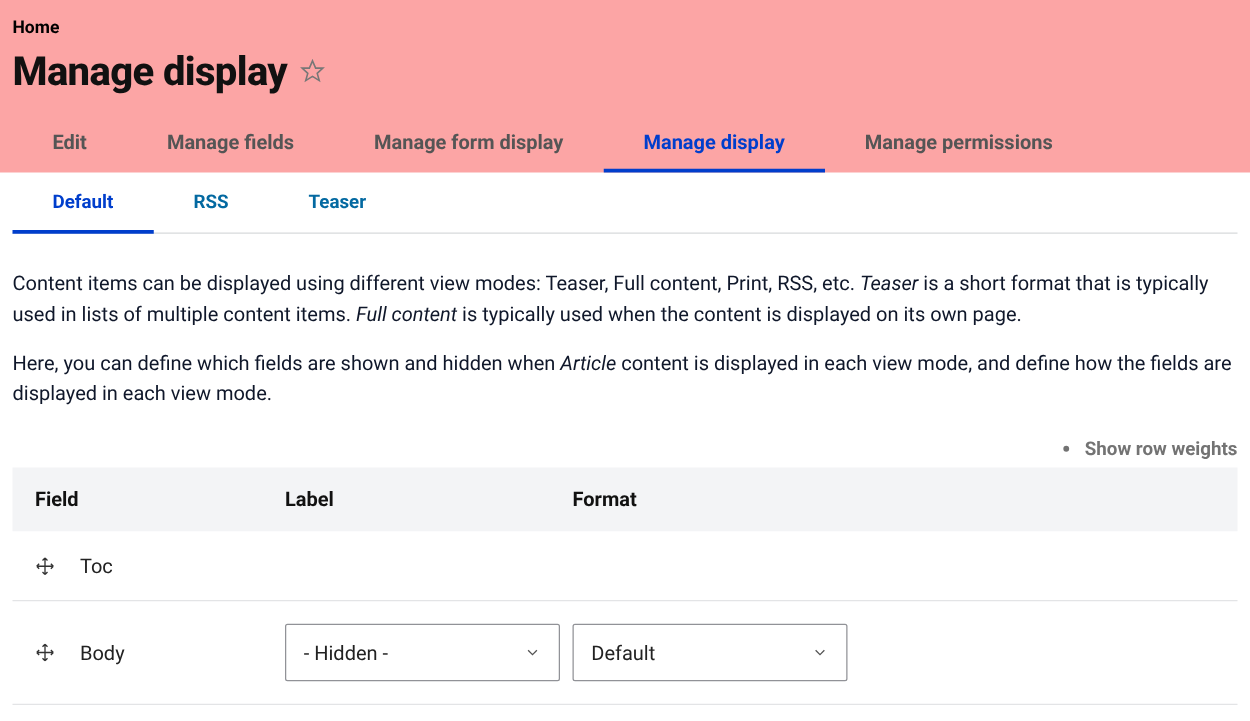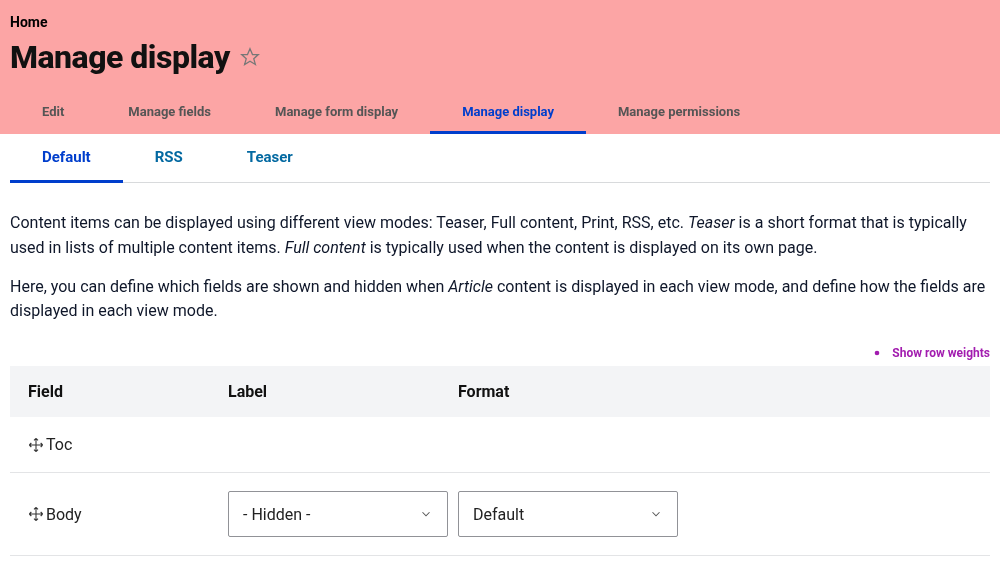--- a/index.html
+++ b/index.html
@@ -40,21 +40,21 @@
       font-size: 20px;
       display: flex;
       align-items: center;
     }
     .main-tabs {
       display: flex;
       gap: 0;
     }
     .main-tab {
       padding: 12px 32px;
-      font-size: 13px;
+      font-size: 16px;
       font-weight: 700;
       color: #555;
       cursor: pointer;
       border-bottom: 3px solid transparent;
     }
     .main-tab.active {
       color: #003ecc;
       border-bottom-color: #003ecc;
     }
     .sub-tabs {
@@ -90,23 +90,23 @@
     }
     .toolbar-row {
       display: flex;
       justify-content: flex-end;
       margin-top: 22px;
       margin-bottom: 6px;
     }
     .show-weights {
       display: flex;
       gap: 8px;
-      font-size: 12px;
-      font-weight: 700;
-      color: #a21caf;
+      font-size: 15px;
+      font-weight: 700;
+      color: #737373;
       cursor: pointer;
     }
     .show-weights-icon {
       font-size: 14px;
       line-height: 1;
       display: flex;
       align-items: center;
     }
     .table {
       width: 100%;
@@ -124,21 +124,21 @@
     .col-format { flex: 1; }
     .table-row {
       display: flex;
       align-items: center;
       padding: 18px 18px;
       border-bottom: 1px solid #e3e4e6;
     }
     .field-cell {
       display: flex;
       align-items: center;
-      gap: 2px;
+      gap: 20px;
       width: 200px;
       flex-shrink: 0;
       font-size: 16px;
     }
     .drag-handle {
       cursor: move;
       color: #333;
       display: flex;
       align-items: center;
     }

